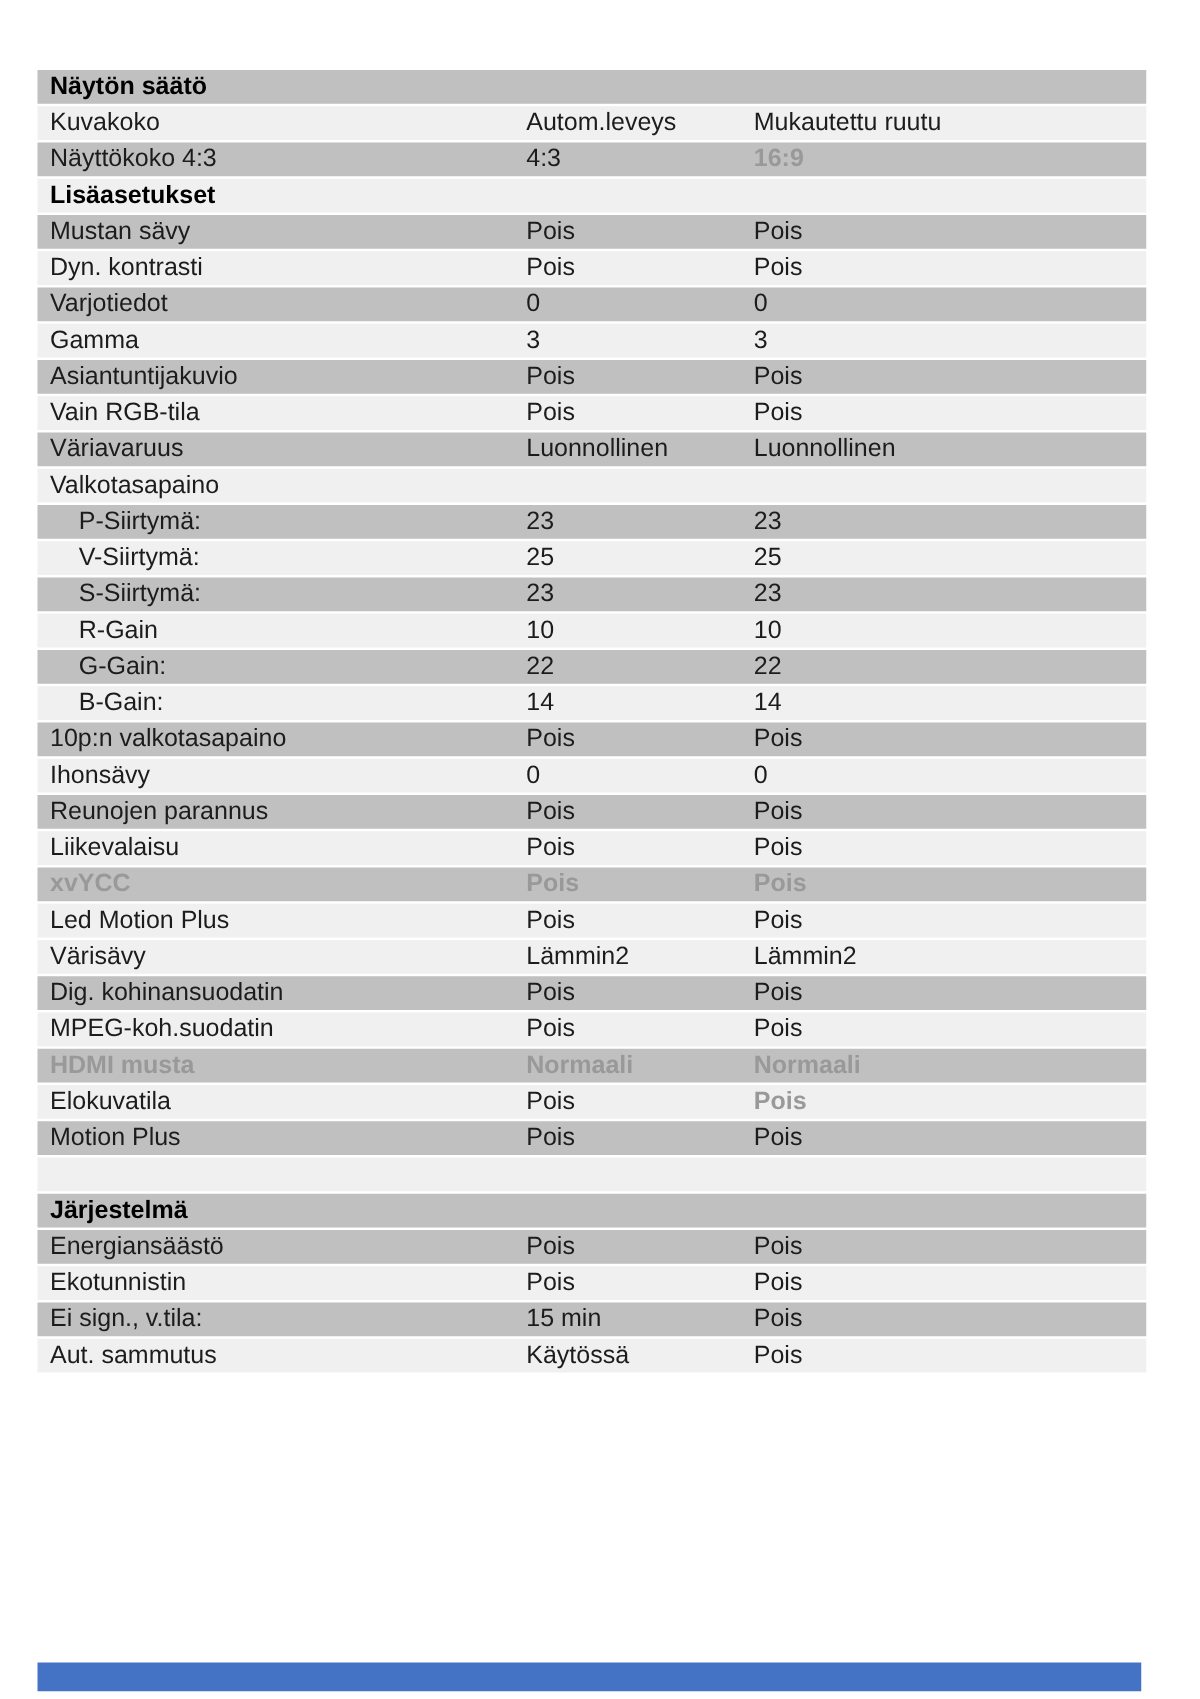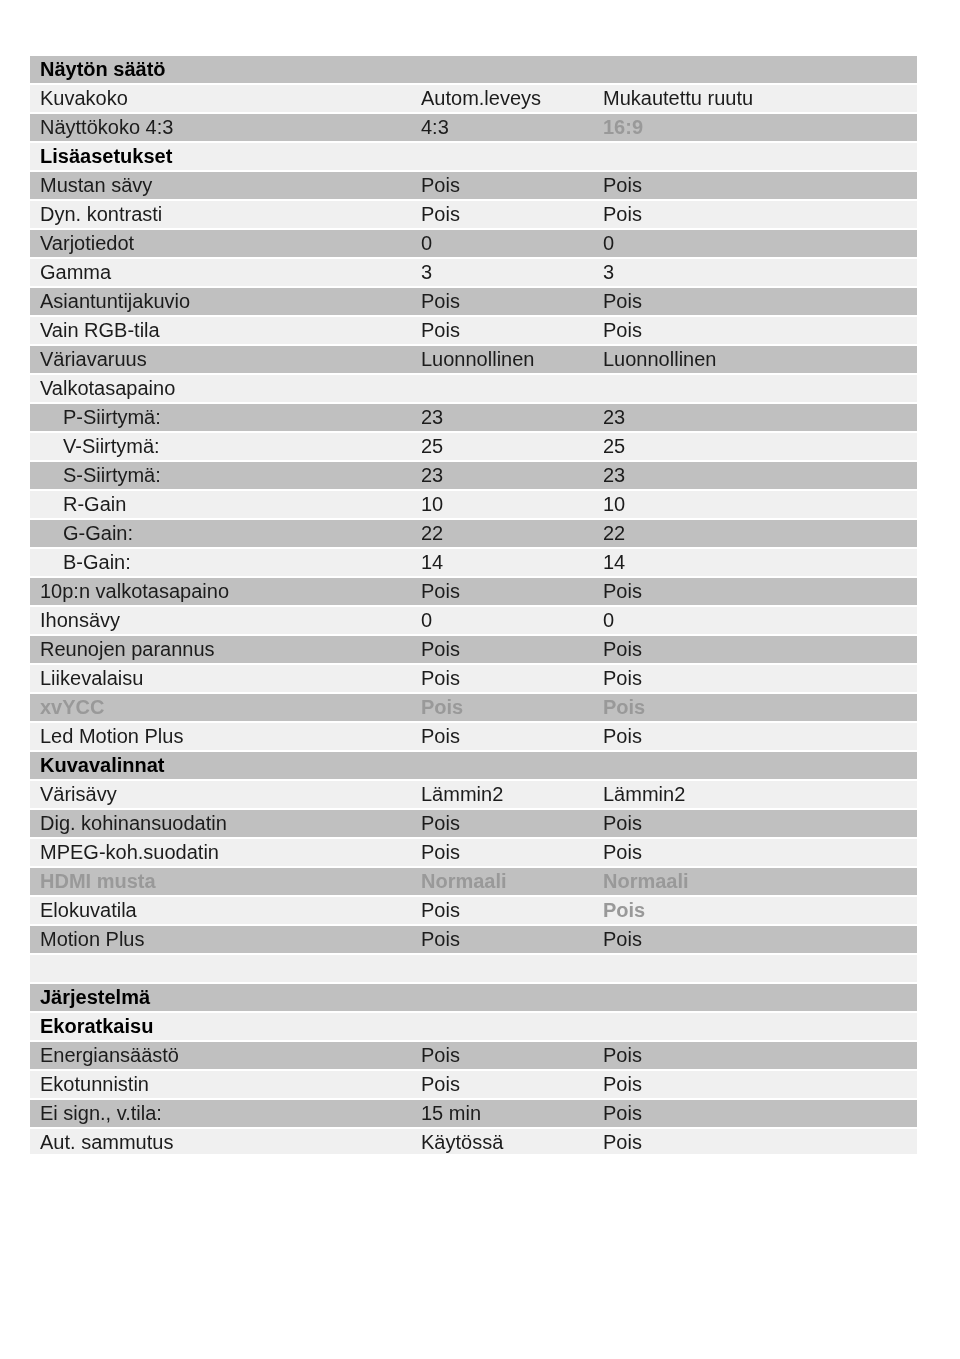--- a/index.html
+++ b/index.html
@@ -1,19 +1,19 @@
 <!DOCTYPE html>
 <html><head>
 <meta charset="utf-8">
 <style>
   html, body { margin: 0; padding: 0; }
   .page {
     position: relative;
     width: 960px;
-    height: 1154px;
+    height: 1359px;
     background: #ffffff;
     font-family: "Liberation Sans", sans-serif;
     overflow: hidden;
   }
   .settings-table {
     position: absolute;
     left: 30px;
     top: 56px;
     width: 887px;
   }
@@ -155,23 +155,20 @@
       <div class="row dark">
         <span class="cell-label disabled">xvYCC</span>
         <span class="cell-v1 disabled">Pois</span>
         <span class="cell-v2 disabled">Pois</span>
       </div>
       <div class="row light">
         <span class="cell-label">Led Motion Plus</span>
         <span class="cell-v1">Pois</span>
         <span class="cell-v2">Pois</span>
       </div>
-      <div class="row dark section">
-        <span class="cell-label">Kuvavalinnat</span>
-      </div>
       <div class="row light">
         <span class="cell-label">Värisävy</span>
         <span class="cell-v1">Lämmin2</span>
         <span class="cell-v2">Lämmin2</span>
       </div>
       <div class="row dark">
         <span class="cell-label">Dig. kohinansuodatin</span>
         <span class="cell-v1">Pois</span>
         <span class="cell-v2">Pois</span>
       </div>
@@ -191,23 +188,20 @@
         <span class="cell-v2 disabled">Pois</span>
       </div>
       <div class="row dark">
         <span class="cell-label">Motion Plus</span>
         <span class="cell-v1">Pois</span>
         <span class="cell-v2">Pois</span>
       </div>
       <div class="row light"></div>
       <div class="row dark section">
         <span class="cell-label">Järjestelmä</span>
-      </div>
-      <div class="row light section">
-        <span class="cell-label">Ekoratkaisu</span>
       </div>
       <div class="row dark">
         <span class="cell-label">Energiansäästö</span>
         <span class="cell-v1">Pois</span>
         <span class="cell-v2">Pois</span>
       </div>
       <div class="row light">
         <span class="cell-label">Ekotunnistin</span>
         <span class="cell-v1">Pois</span>
         <span class="cell-v2">Pois</span>

